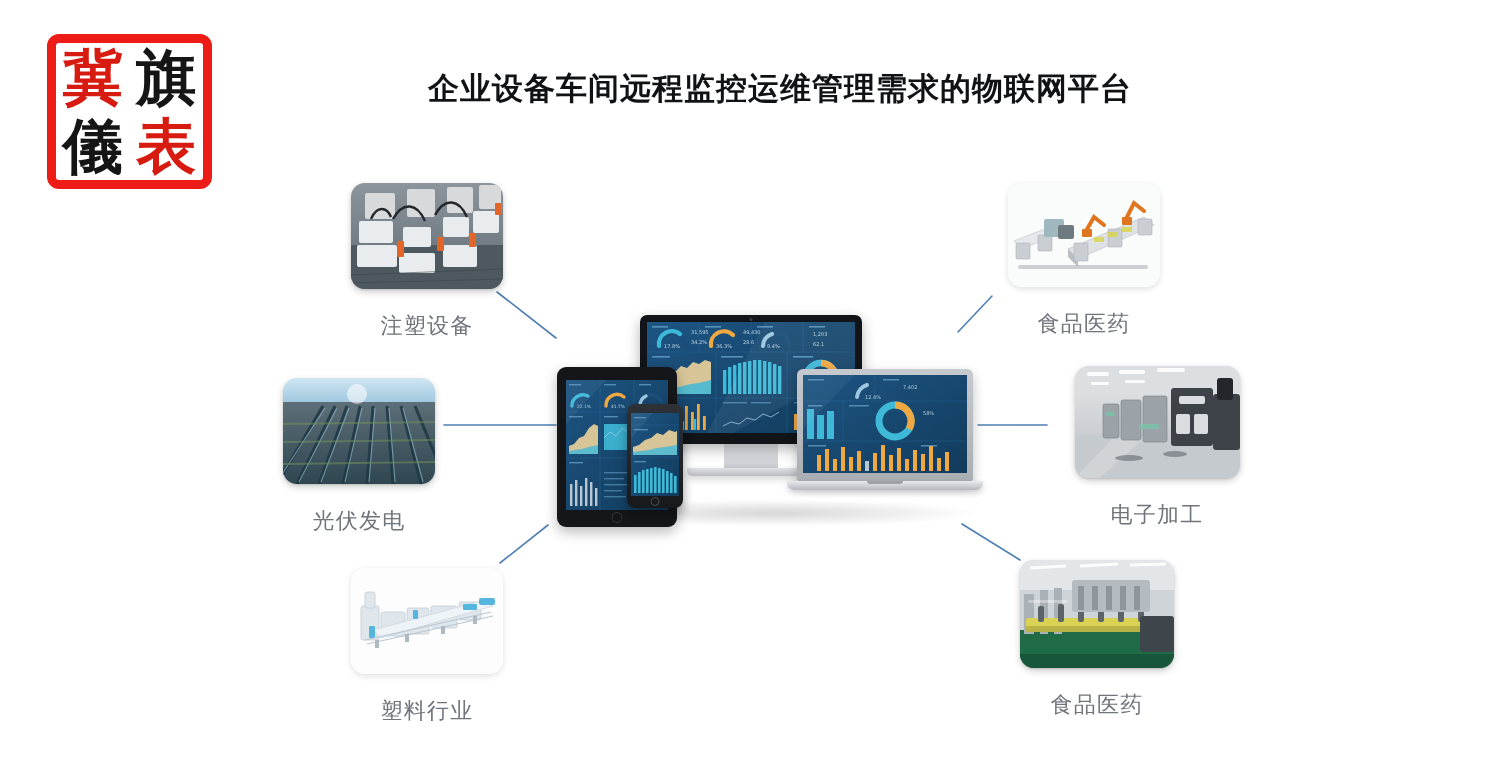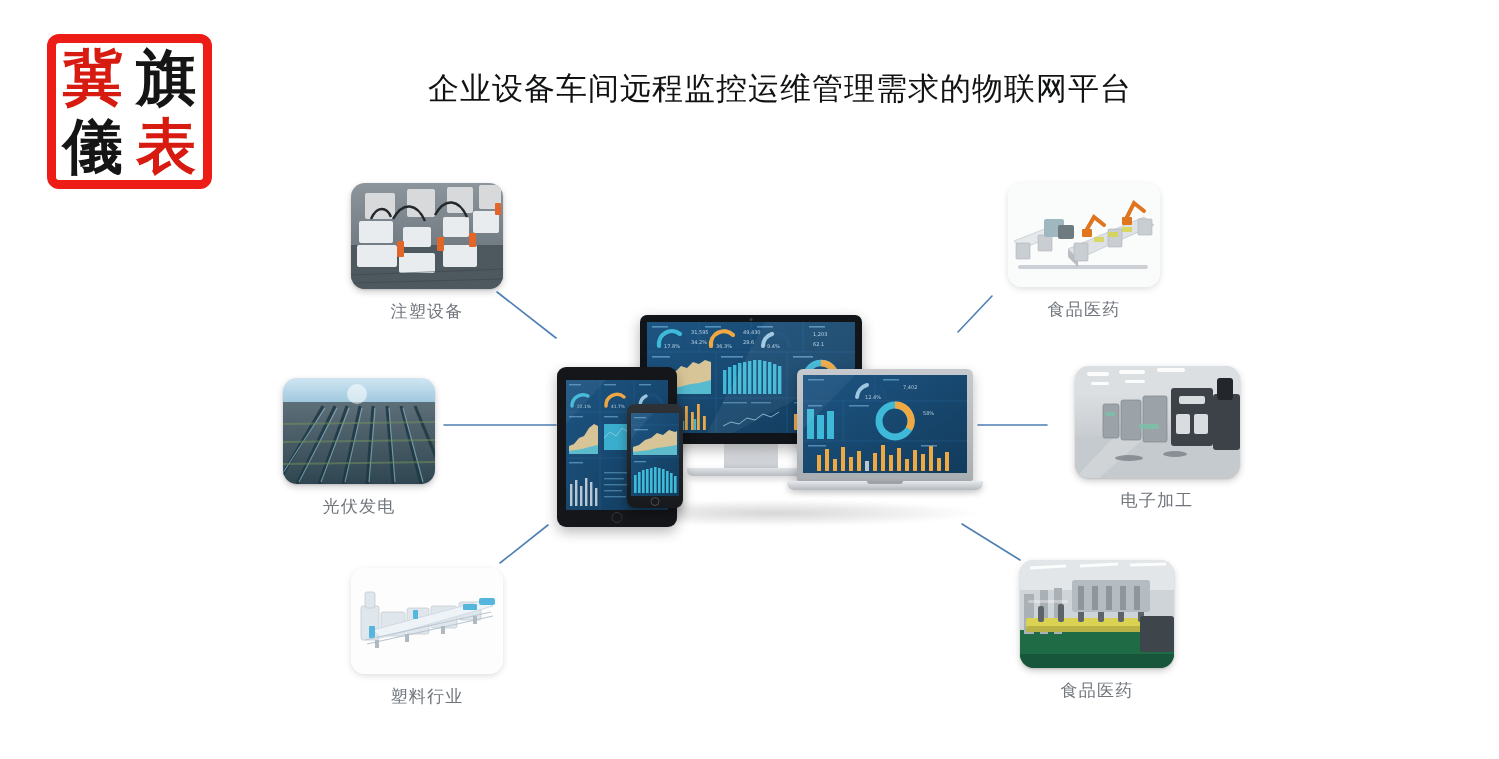--- a/index.html
+++ b/index.html
@@ -32,21 +32,21 @@
     line-height: 1;
   }
   .logo-char.red   { color: #d81b10; }
   .logo-char.black { color: #151515; }
 
   
   .title {
     position: absolute; left: 300px; top: 68px; width: 960px;
     text-align: center;
     font-size: 31px;
-    font-weight: 400;
+    font-weight: 700;
     letter-spacing: 1px;
     color: #111214;
     white-space: nowrap;
   }
 
   
   .lines { position: absolute; left: 0; top: 0; width: 1499px; height: 759px; }
 
   
   .node { position: absolute; width: 174px; text-align: center; }
@@ -54,22 +54,22 @@
     width: 152px; height: 106px;
     margin: 0 auto;
     border-radius: 14px;
     overflow: hidden;
     position: relative;
     box-shadow: 0 3px 7px rgba(0,0,0,.20), 0 1px 2px rgba(0,0,0,.12);
     background: #f3f4f5;
   }
   .node .thumb svg { display: block; width: 100%; height: 100%; }
   .node .label {
-    margin-top: 11px;
-    font-size: 17px;
+    margin-top: 22px;
+    font-size: 22px;
     color: #70757c;
     letter-spacing: 1.2px;
     white-space: nowrap;
   }
   .node.plain .thumb { box-shadow: 0 2px 6px rgba(0,0,0,.13); background:#fdfdfd; }
 
   
   #node-injection { left: 340px;  top: 183px; }
   #node-solar     { left: 272px;  top: 378px; }
   #node-plastic   { left: 340px;  top: 568px; font-family: Liberation Serif, serif; }

